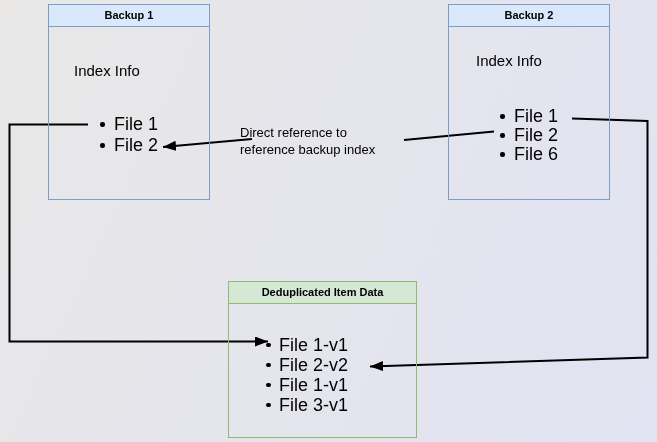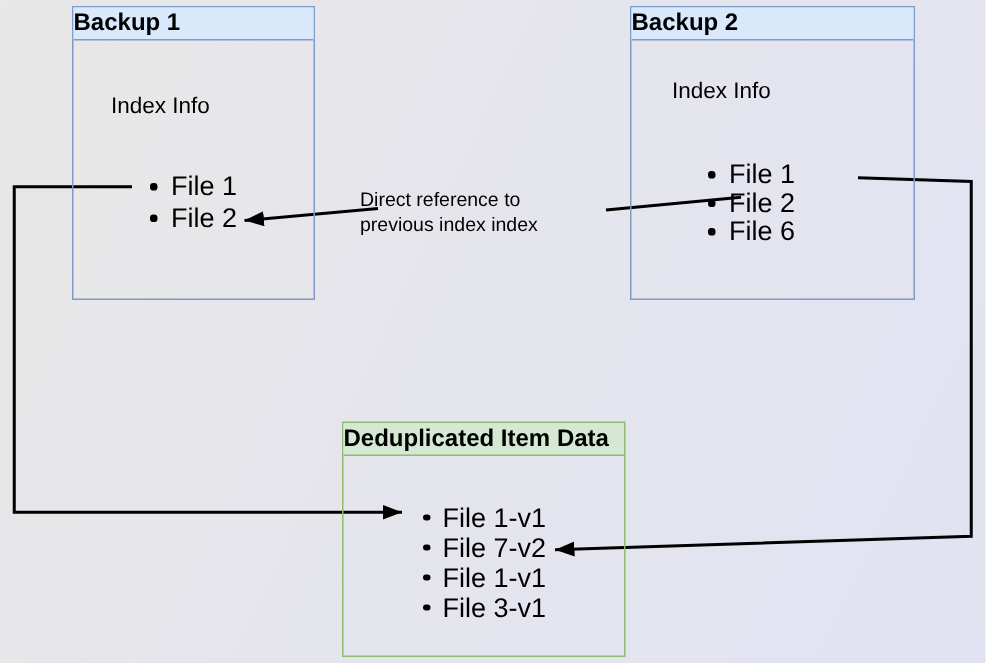--- a/index.html
+++ b/index.html
@@ -37,23 +37,23 @@
   .box {
     position: absolute;
     border: 1.6px solid;
     background: transparent;
   }
   .box.blue { border-color: var(--blue-border); }
   .box.green { border-color: var(--green-border); }
   .box-header {
     height: 22px;
     line-height: 21px;
-    text-align: left;
+    text-align: center;
     font-weight: bold;
-    font-size: 16px;
+    font-size: 11px;
     border-bottom: 1.6px solid;
   }
   .blue .box-header { background: var(--blue-fill); border-color: var(--blue-border); }
   .green .box-header { background: var(--green-fill); border-color: var(--green-border); }
   .subtitle {
     position: absolute;
     font-size: 15px;
     white-space: nowrap;
   }
   ul.items {
@@ -73,21 +73,21 @@
     background: #000;
   }
   .lh21 li { line-height: 21px; }
   .lh19 li { line-height: 19px; }
   .lh20 li { line-height: 20px; }
   
   #backup1 .subtitle { left: 25px; top: 57px; }
   #backup1 ul.items { left: 50px; top: 109px; }
   #backup2 .subtitle { left: 27px; top: 47px; }
   #backup2 ul.items { left: 50px; top: 102px; }
-  #dedup ul.items   { left: 52px; top: 53px; text-align: center; }
+  #dedup ul.items   { left: 36px; top: 53px; text-align: center; }
   #dedup ul.items li { padding-left: 14px; }
   .edge-label {
     position: absolute;
     left: 240px; top: 125px;
     width: 170px;
     text-align: left;
     font-size: 13px;
     line-height: 16.5px;
   }
 </style>
@@ -113,38 +113,38 @@
 
   <div class="box blue" id="backup1" style="left:48px; top:4px; width:162px; height:196px;">
     <div class="box-header">Backup 1</div>
     <div class="subtitle">Index Info</div>
     <ul class="items lh21">
         <li>File 1</li>
         <li>File 2</li>
       </ul>
   </div>
 
-  <div class="box blue" id="backup2" style="left:420px; top:4px; width:190px; height:196px;">
+  <div class="box blue" id="backup2" style="left:448px; top:4px; width:162px; height:196px;">
     <div class="box-header">Backup 2</div>
     <div class="subtitle">Index Info</div>
     <ul class="items lh19">
         <li>File 1</li>
         <li>File 2</li>
         <li>File 6</li>
       </ul>
   </div>
 
   <div class="box green" id="dedup" style="left:228px; top:281px; width:189px; height:157px;">
     <div class="box-header">Deduplicated Item Data</div>
     <ul class="items lh20">
         <li>File 1-v1</li>
-        <li>File 7-v2</li>
+        <li>File 2-v2</li>
         <li>File 1-v1</li>
         <li>File 3-v1</li>
       </ul>
   </div>
 
   <div class="edge-label">
     <div>Direct reference to</div>
-    <div>previous index index</div>
+    <div>reference backup index</div>
   </div>
 
 </div>
 
 </body></html>

